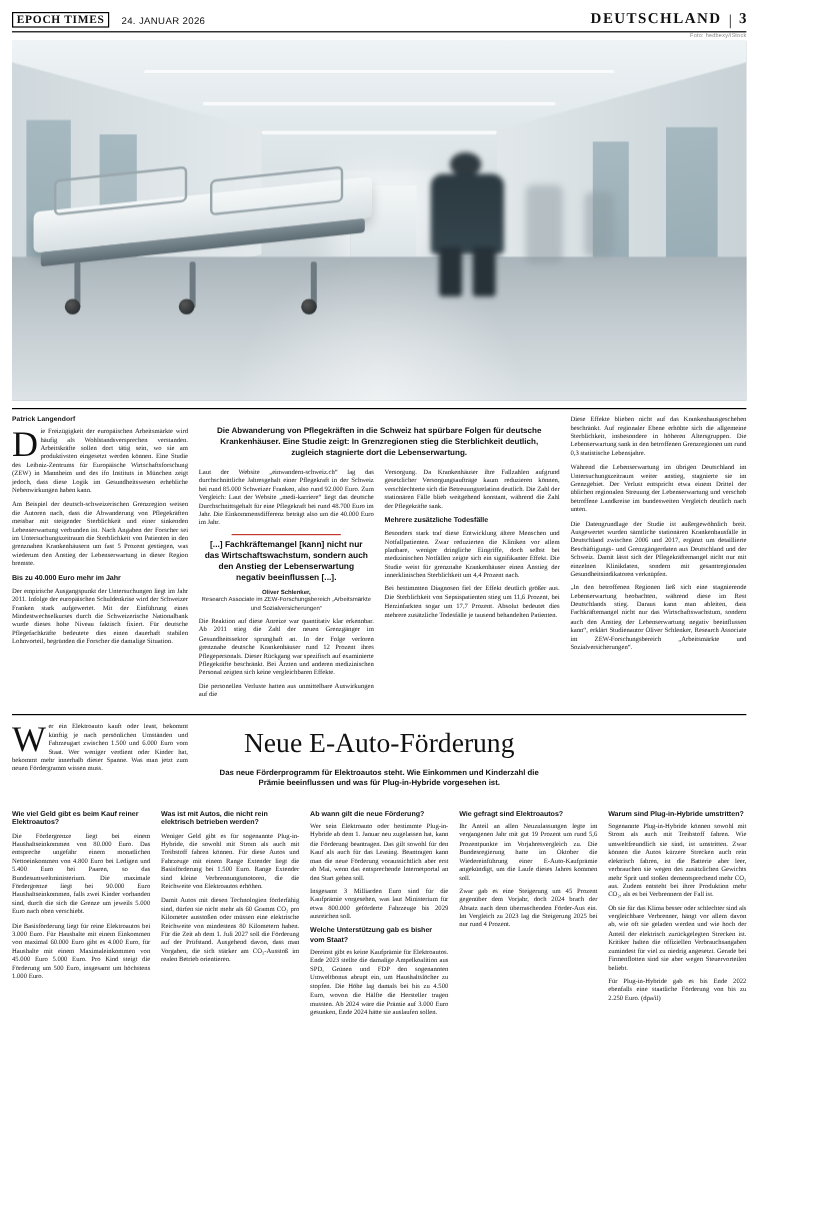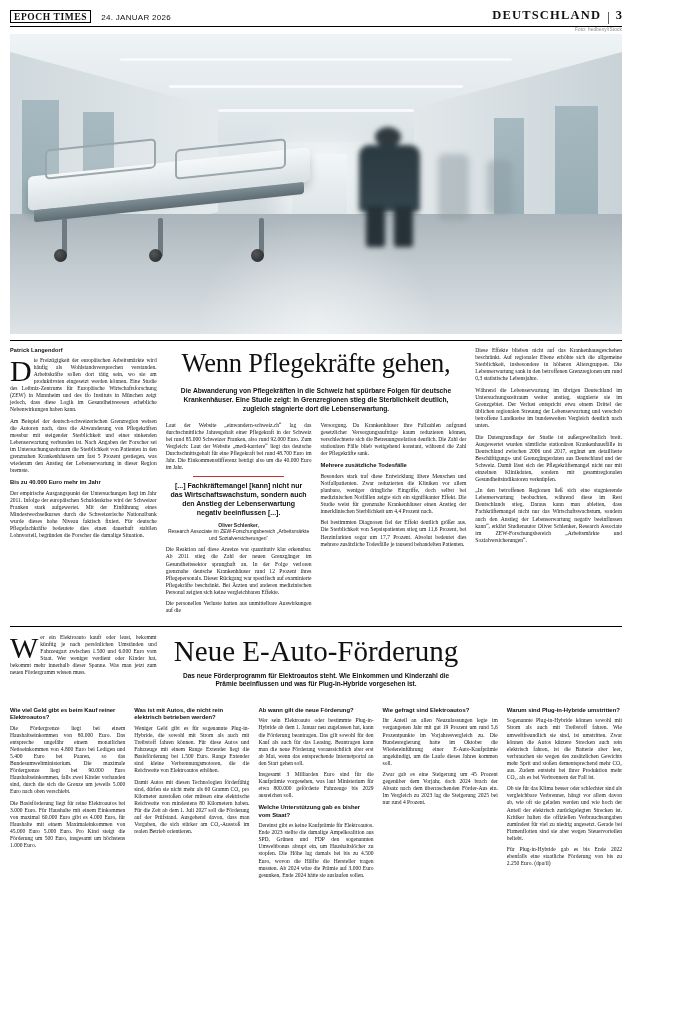--- a/index.html
+++ b/index.html
@@ -237,21 +237,21 @@
   .standfirst{
     font-family:"Liberation Sans", sans-serif;
     font-weight:bold;
     font-size:6.7px;
     line-height:9px;
     text-align:center;
     margin:0 6px 9px 6px;
   }
   .headline2{
     font-family:"Liberation Serif", serif;
-    font-size:29px;
+    font-size:23px;
     line-height:26px;
     text-align:center;
     margin:4px 0 8px 0;
   }
   .standfirst2{
     font-family:"Liberation Sans", sans-serif;
     font-weight:bold;
     font-size:6.5px;
     line-height:8.6px;
     text-align:center;
@@ -359,21 +359,20 @@
     <div class="col">
       <div class="byline">Patrick Langendorf</div>
       <p class="dropcap-p"><span class="dropcap">D</span><span>ie Freizügigkeit der europäischen Arbeitsmärkte wird häufig als Wohlstandsversprechen verstanden. Arbeitskräfte sollen dort tätig sein, wo sie am produktivsten eingesetzt werden können. Eine Studie des Leibniz-Zentrums für Europäische Wirtschaftsforschung (ZEW) in Mannheim und des ifo Instituts in München zeigt jedoch, dass diese Logik im Gesundheitswesen erhebliche Nebenwirkungen haben kann.</span></p>
       <p class="body">Am Beispiel der deutsch-schweizerischen Grenzregion weisen die Autoren nach, dass die Abwanderung von Pflegekräften messbar mit steigender Sterblichkeit und einer sinkenden Lebenserwartung verbunden ist. Nach Angaben der Forscher sei im Untersuchungszeitraum die Sterblichkeit von Patienten in den grenznahen Krankenhäusern um fast 5 Prozent gestiegen, was wiederum den Anstieg der Lebenserwartung in dieser Region bremste.</p>
       <div class="subhead">Bis zu 40.000 Euro mehr im Jahr</div>
       <p class="body">Der empirische Ausgangspunkt der Untersuchungen liegt im Jahr 2011. Infolge der europäischen Schuldenkrise wird der Schweizer Franken stark aufgewertet. Mit der Einführung eines Mindestwechselkurses durch die Schweizerische Nationalbank wurde dieses hohe Niveau faktisch fixiert. Für deutsche Pflegefachkräfte bedeutete dies einen dauerhaft stabilen Lohnvorteil, begründen die Forscher die damalige Situation.</p>
     </div>
 
     <div style="flex:2.05;min-width:0;">
       <div class="headline">
-        <div>Wenn Pflegekräfte gehen,</div>
       </div>
       <div class="standfirst">Die Abwanderung von Pflegekräften in die Schweiz hat spürbare Folgen für deutsche Krankenhäuser. Eine Studie zeigt: In Grenzregionen stieg die Sterblichkeit deutlich, zugleich stagnierte dort die Lebenserwartung.</div>
       <div class="cols" style="margin-top:0;">
         <div class="col">
           <p class="body">Laut der Website „einwandern-schweiz.ch“ lag das durchschnittliche Jahresgehalt einer Pflegekraft in der Schweiz bei rund 85.000 Schweizer Franken, also rund 92.000 Euro. Zum Vergleich: Laut der Website „medi-karriere“ liegt das deutsche Durchschnittsgehalt für eine Pflegekraft bei rund 48.700 Euro im Jahr. Die Einkommensdifferenz beträgt also um die 40.000 Euro im Jahr.</p>
           <div class="pullquote">
             <div class="pq-rule"></div>
             <div class="pq-text">[...] Fachkräftemangel [kann] nicht nur das Wirtschaftswachstum, sondern auch den Anstieg der Lebenserwartung negativ beeinflussen [...].</div>
             <div class="pq-attrib">
               <div style="font-weight:bold;">Oliver Schlenker,</div>

